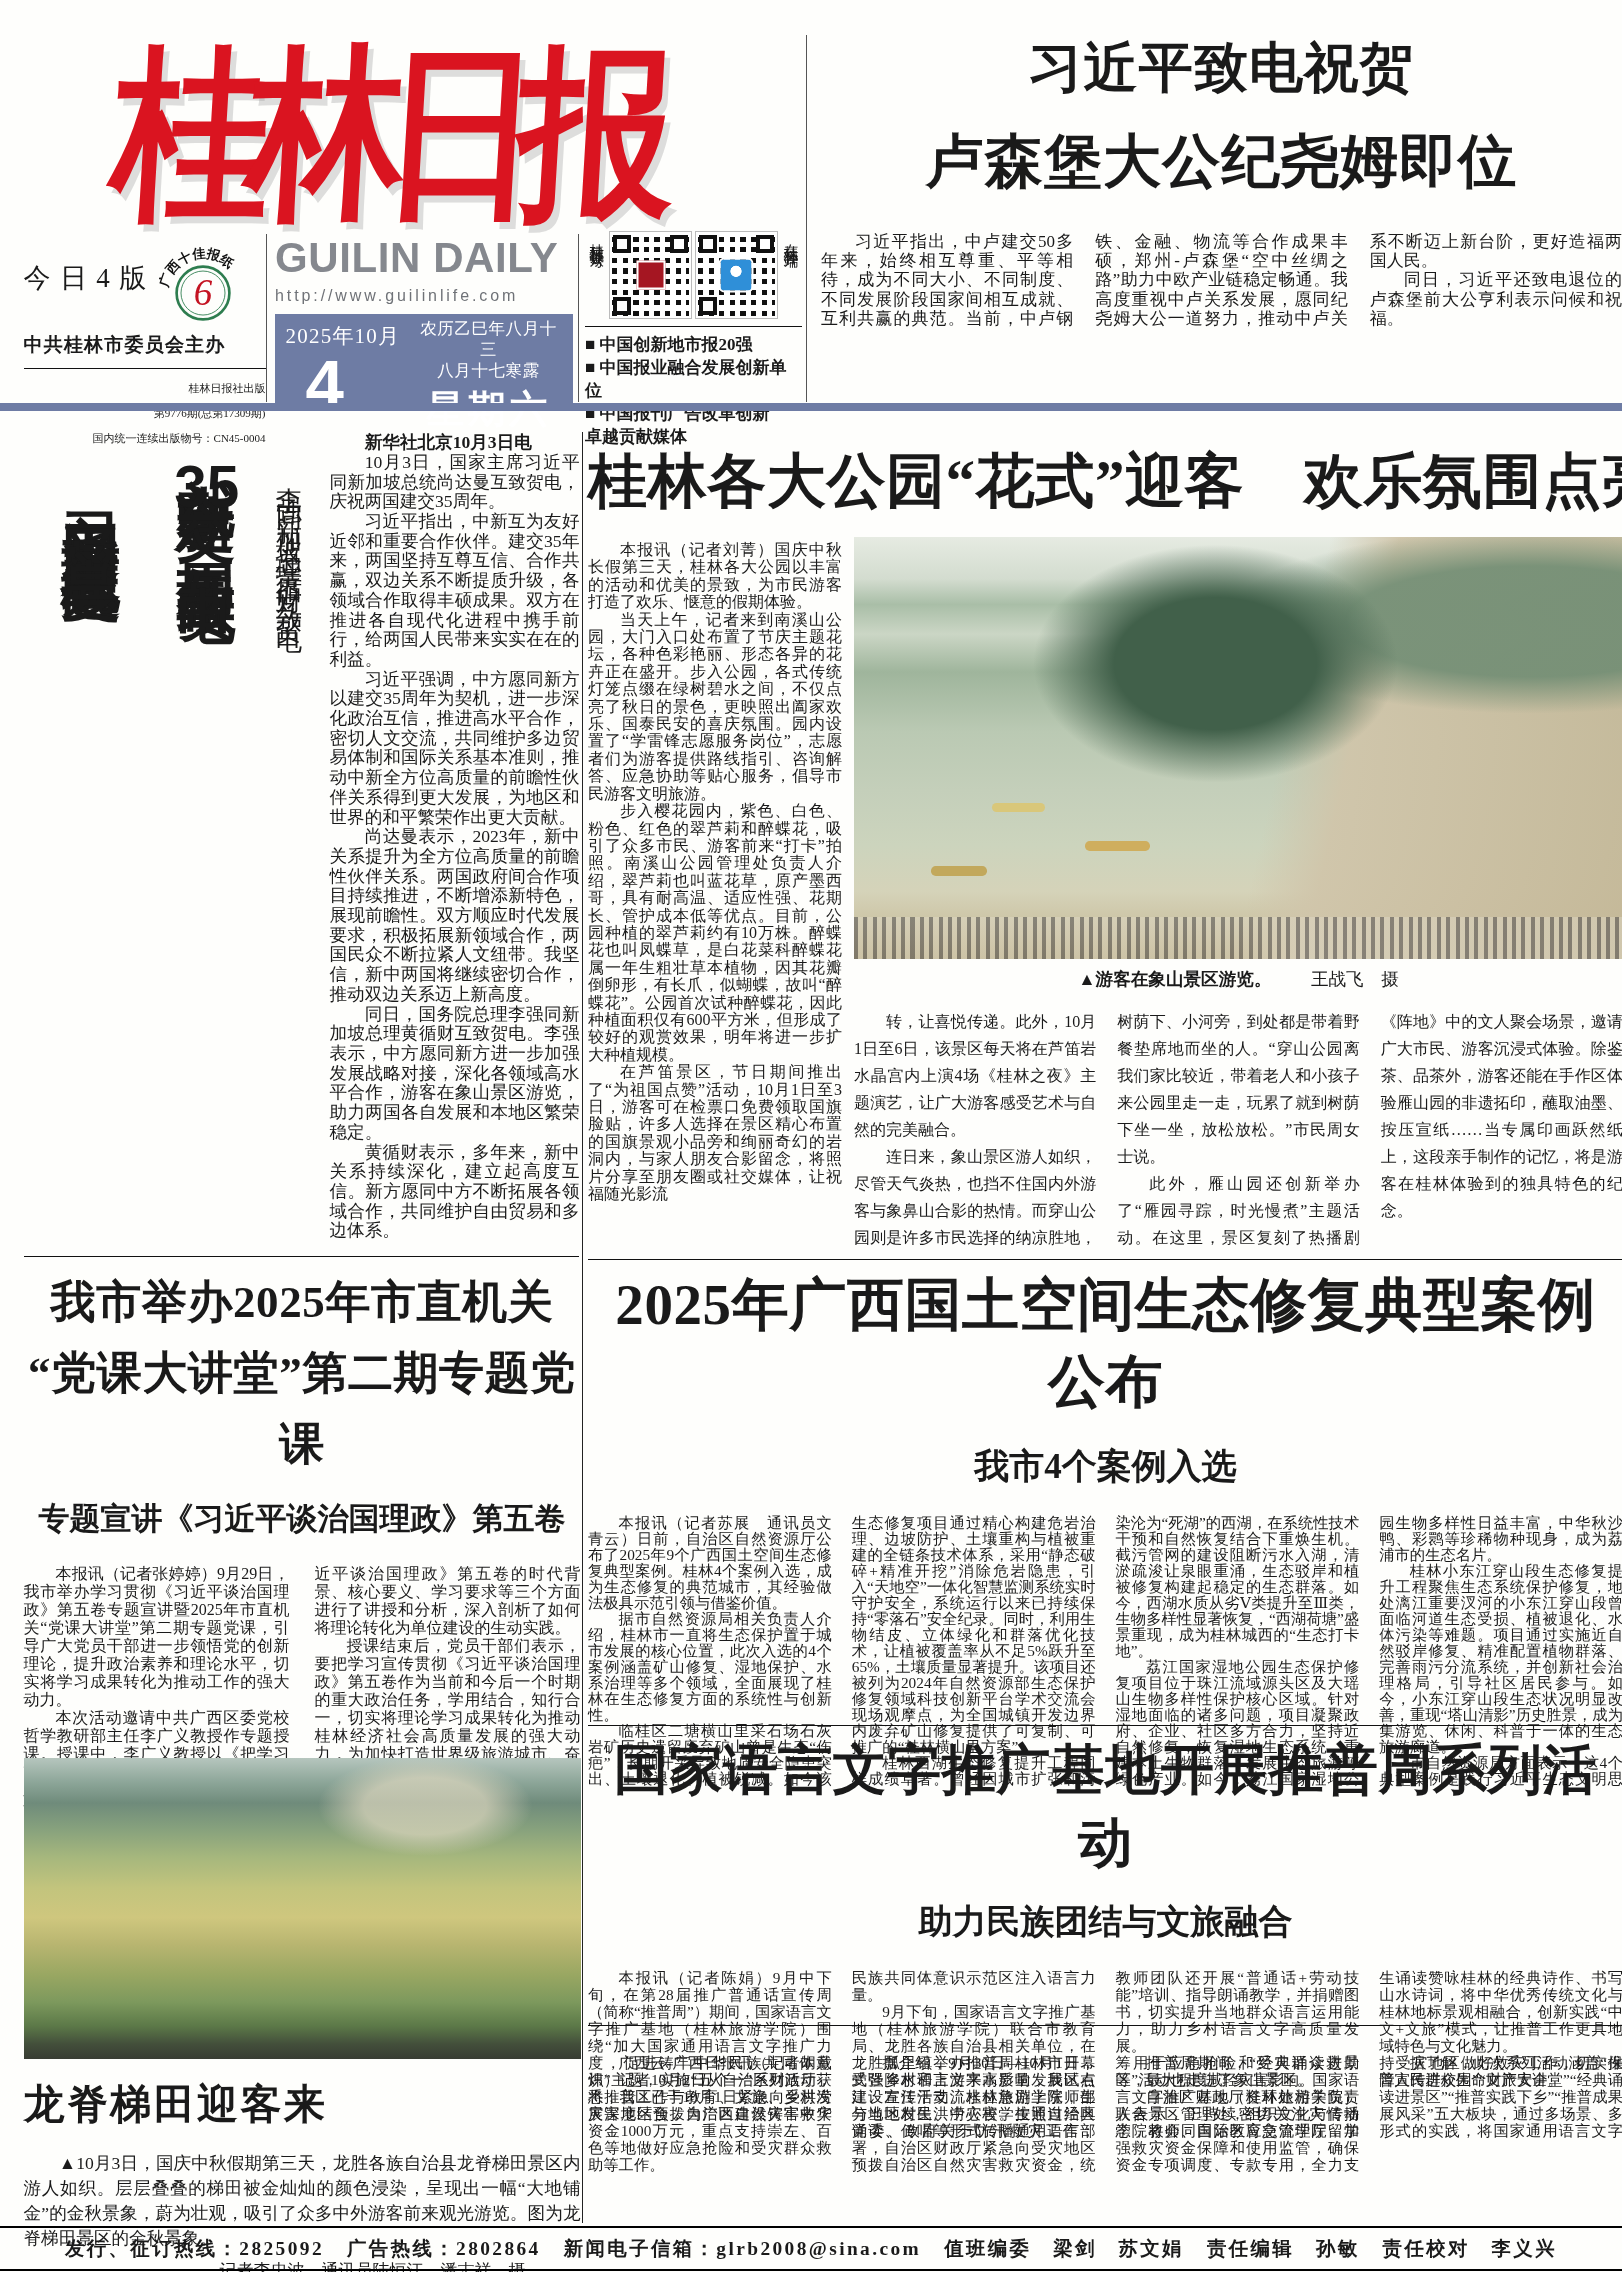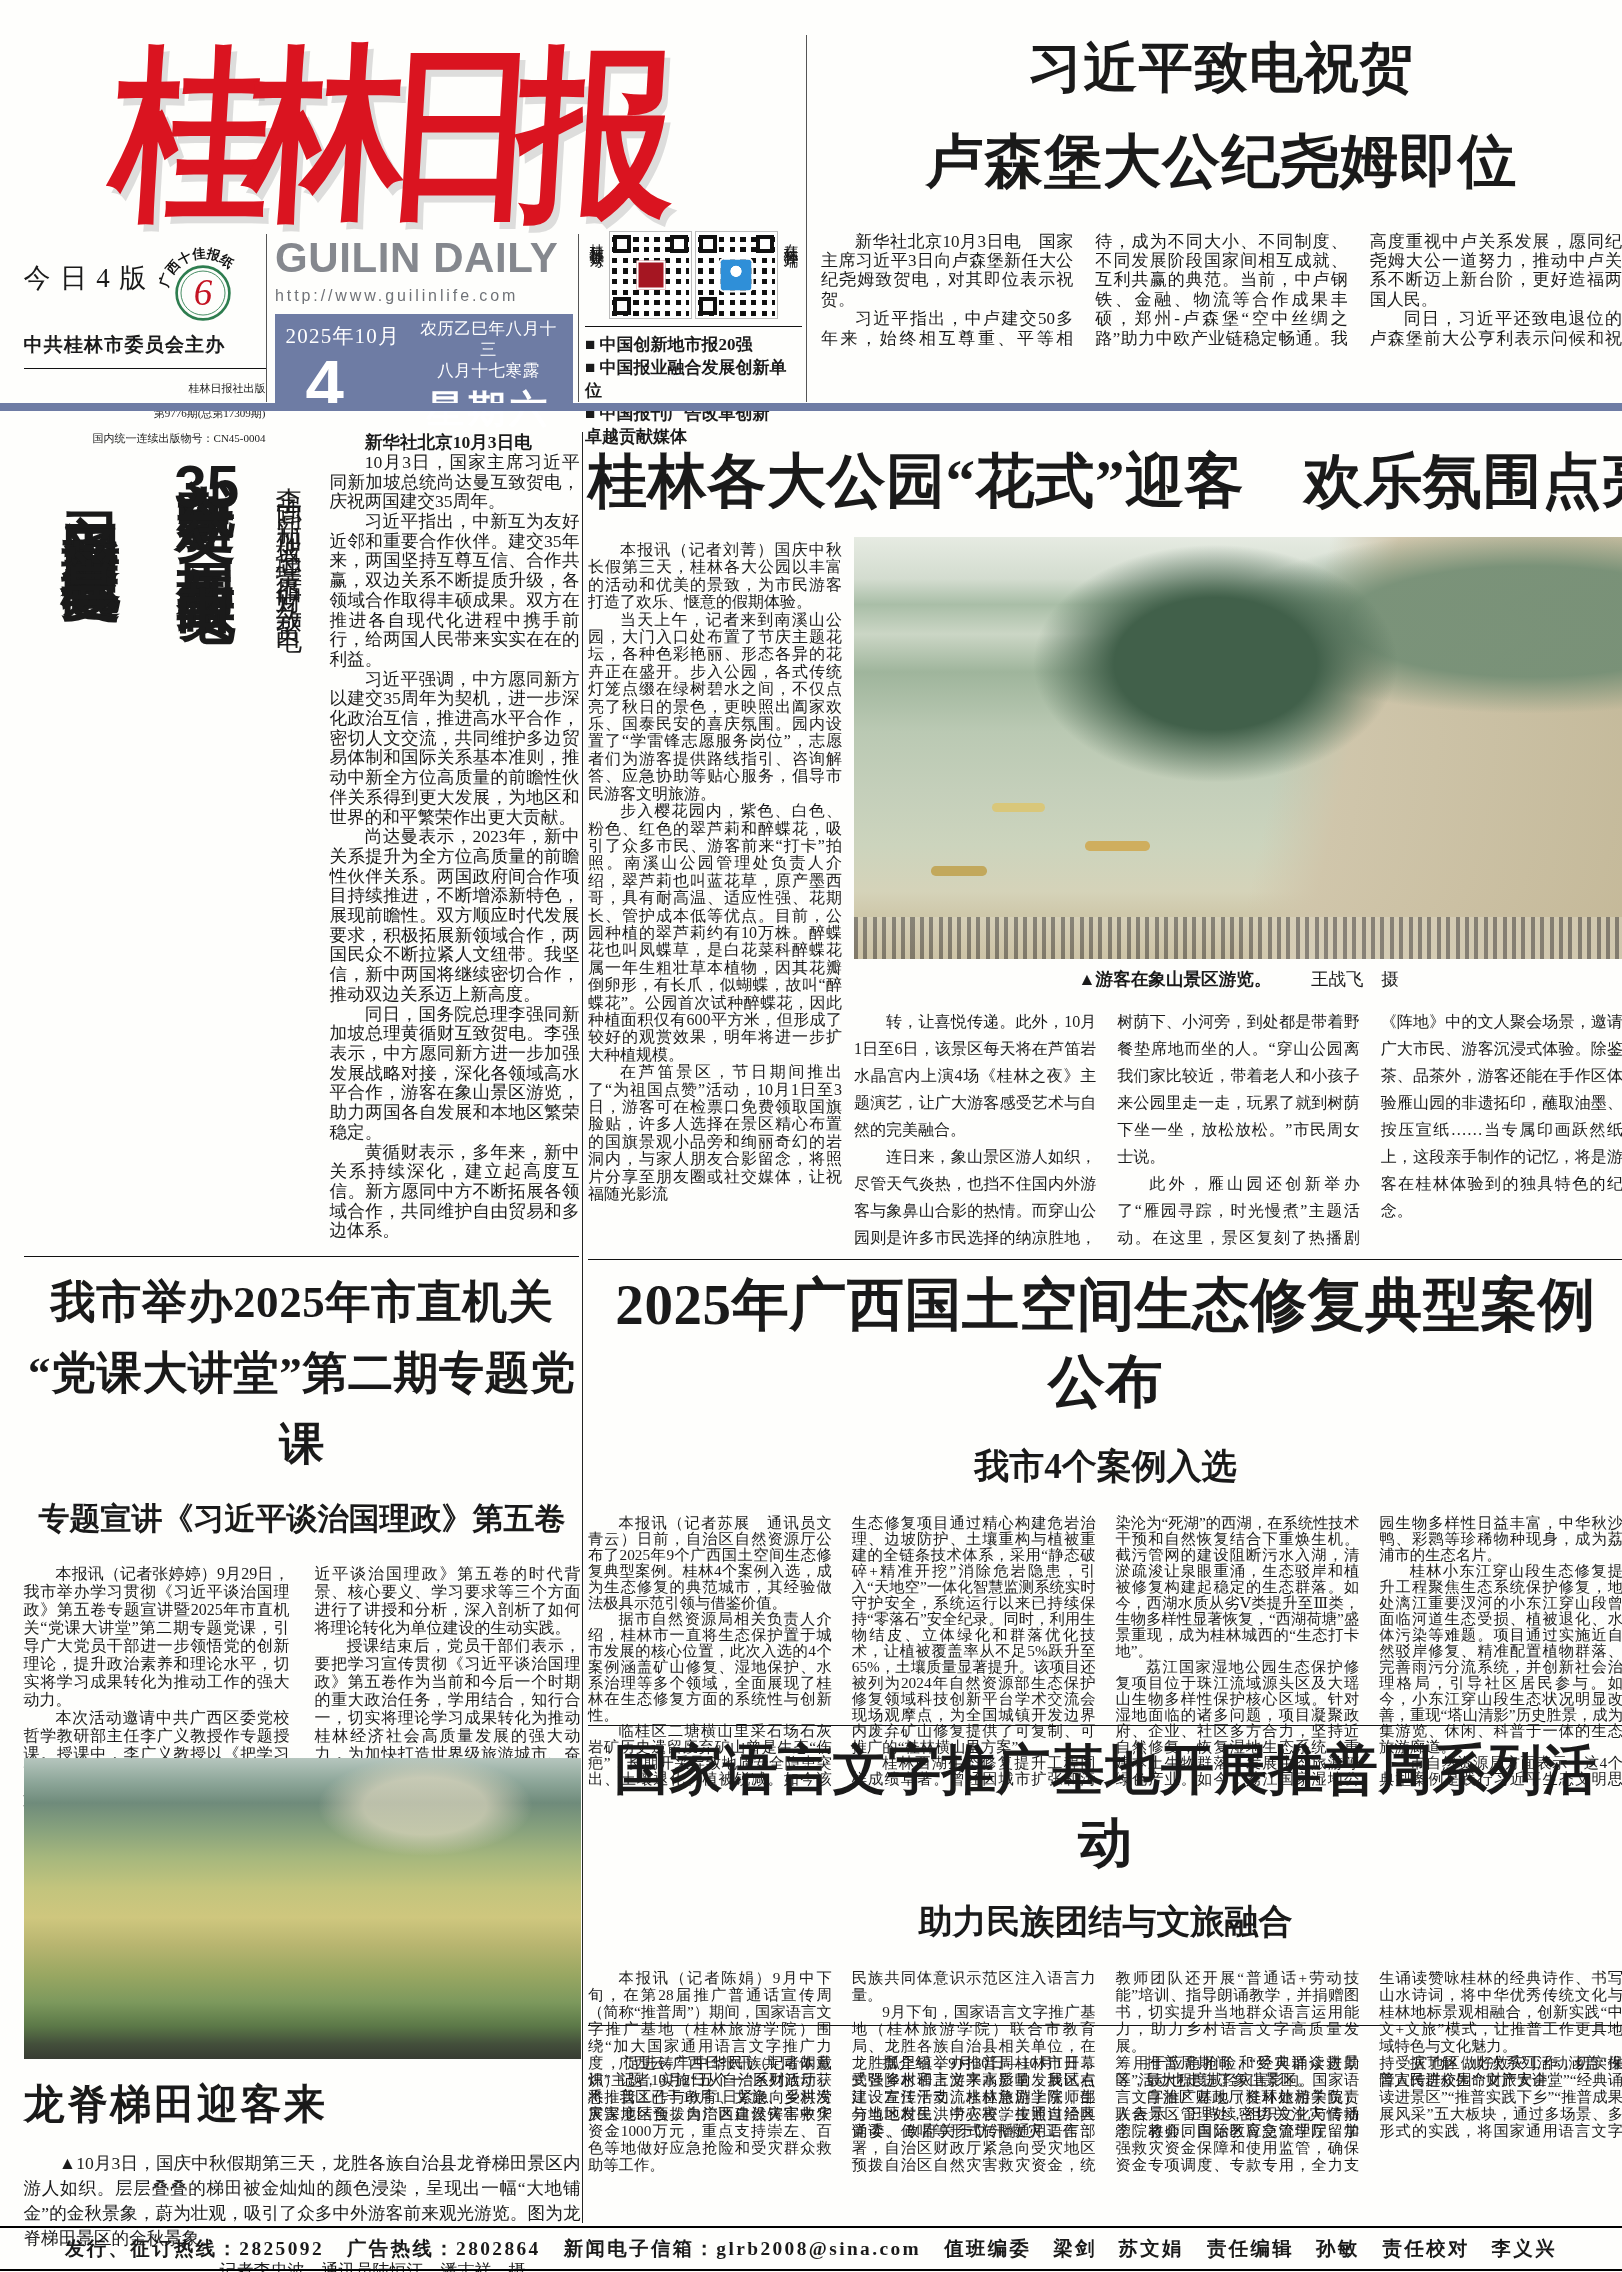--- a/index.html
+++ b/index.html
@@ -188,21 +188,20 @@
   </div>
 
   <div class="abs vr" style="left:266px;top:234px;height:168px;"></div>
   <div class="abs vr" style="left:578px;top:234px;height:168px;"></div>
   <div class="abs vr" style="left:806px;top:35px;height:367px;"></div>
 
   <div class="abs lux">
     <h1 class="t1 sans">习近平致电祝贺</h1>
     <h1 class="t2 sans">卢森堡大公纪尧姆即位</h1>
     <div class="lux-body">
-        <p>新华社北京10月3日电　国家主席习近平3日向卢森堡新任大公纪尧姆致贺电，对其即位表示祝贺。</p>
         <p>习近平指出，中卢建交50多年来，始终相互尊重、平等相待，成为不同大小、不同制度、不同发展阶段国家间相互成就、互利共赢的典范。当前，中卢钢铁、金融、物流等合作成果丰硕，郑州-卢森堡“空中丝绸之路”助力中欧产业链稳定畅通。我高度重视中卢关系发展，愿同纪尧姆大公一道努力，推动中卢关系不断迈上新台阶，更好造福两国人民。</p>
         <p>同日，习近平还致电退位的卢森堡前大公亨利表示问候和祝福。</p>
       </div>
   </div>
 
   <div class="abs blue-bar"></div>
 
   <div class="abs sg">
     <div class="vt vt1">习近平同新加坡总统尚达曼</div>
     <div class="vt vt2"><span>就中新建交</span><span class="tcu">35</span><span>周年互致贺电</span></div>

